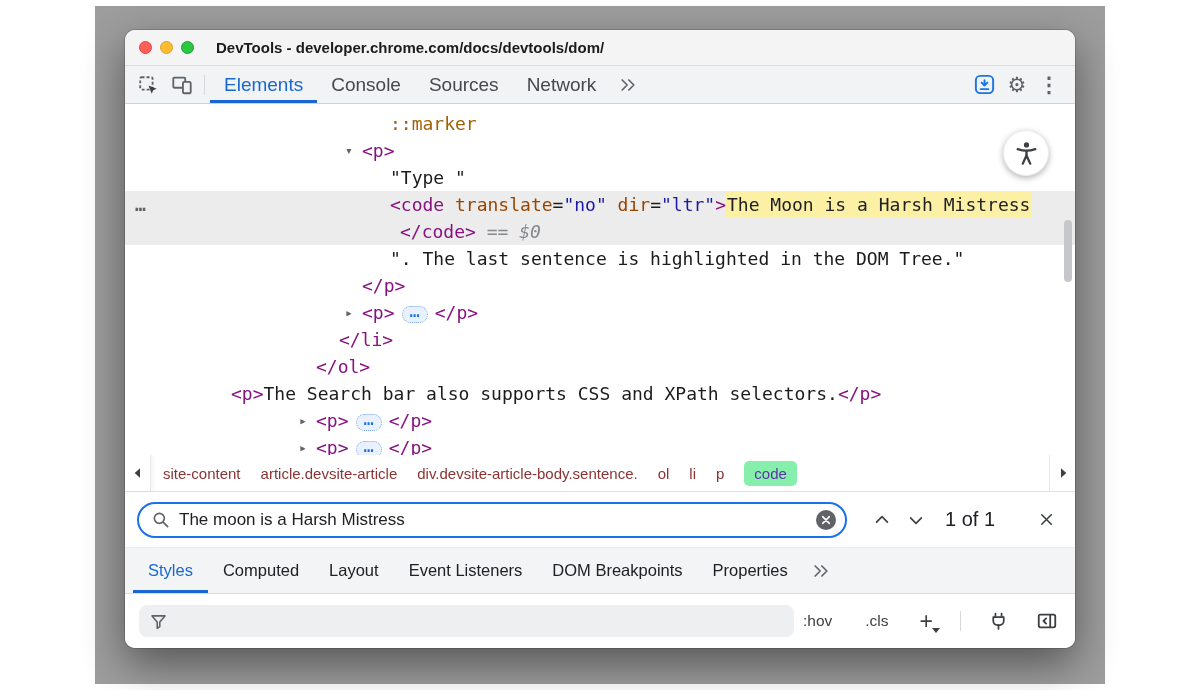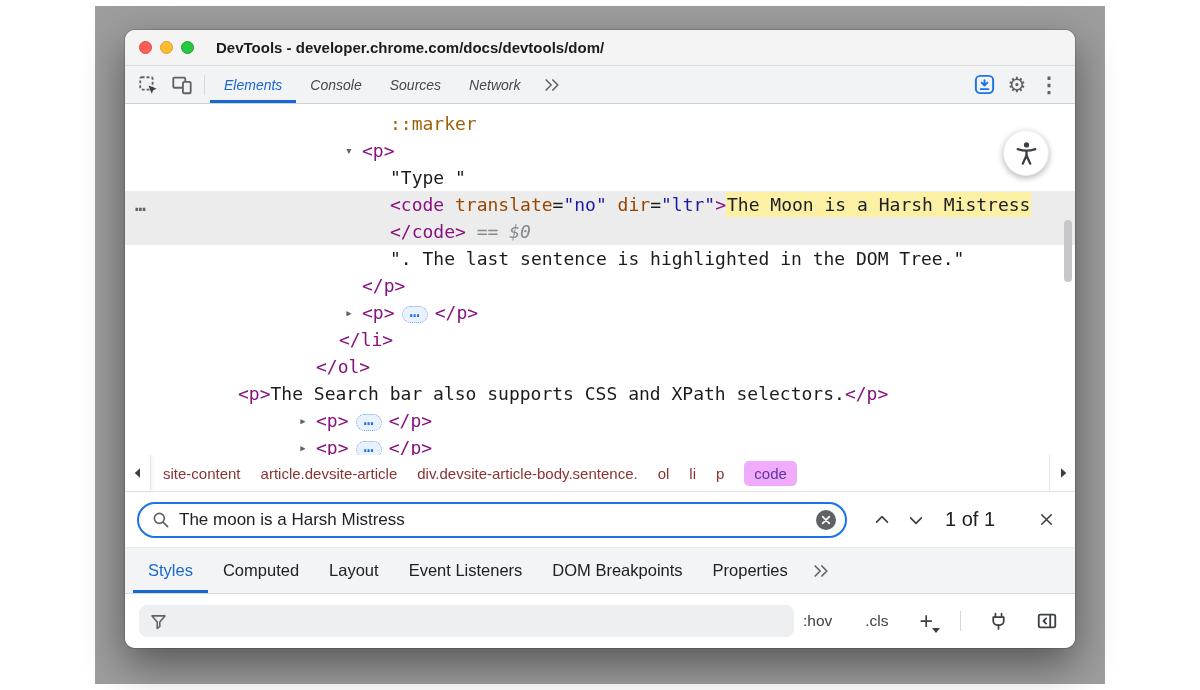--- a/index.html
+++ b/index.html
@@ -21,23 +21,23 @@
   .tl.green  { background:#28c840; border:1px solid #1f9e33; }
   .title { font-weight:bold; font-size:15px; color:#1c1c1e; margin-left:22px; white-space:nowrap; }
 
   
   .toolbar { height:38px; background:#f1f3f4; border-bottom:1px solid #d0d3d6;
              display:flex; align-items:stretch; padding-left:6px; }
   .tool-btn { width:34px; background:none; border:none; display:flex; align-items:center;
               justify-content:center; cursor:pointer; }
   .vsep { width:1px; height:20px; background:#d6d9dc; align-self:center; margin:0 5px; }
   .tabs { display:flex; align-items:stretch; }
-  .tab { padding:0 14px; display:flex; align-items:center; font-size:14px; color:#45494e;
+  .tab { padding:0 14px; display:flex; align-items:center; font-size:19px; color:#45494e;
          border-bottom:3px solid transparent; border-top:3px solid transparent; cursor:pointer;
-         white-space:nowrap;font-style:italic; }
+         white-space:nowrap; }
   .tab.active { color:#1967d2; border-bottom-color:#1967d2; }
   .more-btn { background:none; border:none; display:flex; align-items:center; padding:0 8px; cursor:pointer; }
   .right-icons { margin-left:auto; display:flex; align-items:center; padding-right:10px; }
   .glyph-btn { background:none; border:none; font-size:21px; color:#5f6368; width:32px;
                display:flex; align-items:center; justify-content:center; cursor:pointer; }
 
   
   .dom-panel { position:relative; height:351px; background:#fff; overflow:hidden;
                font-family:"DejaVu Sans Mono", monospace; font-size:18px; padding-top:6px; }
   .tree-row { position:relative; height:27px; line-height:27px; white-space:pre; }
@@ -67,21 +67,21 @@
 
   
   .crumbs { height:37px; background:#fff; border-bottom:1px solid #e2e2e2;
             display:flex; align-items:center; }
   .crumb-nav { width:26px; height:100%; background:#fff; border:none; display:flex;
                align-items:center; justify-content:center; cursor:pointer; }
   .crumb-nav.left  { border-right:1px solid #e8e8e8; box-shadow:2px 0 4px rgba(0,0,0,.05); }
   .crumb-nav.right { border-left:1px solid #e8e8e8; margin-left:auto; }
   .crumb-list { display:flex; align-items:center; gap:20px; padding:0 12px; overflow:hidden; flex:1; }
   .crumb { font-size:15px; color:#8a3333; white-space:nowrap; cursor:pointer; }
-  .crumb.selected { background:#f0abfc; color:#5c35a4; padding:4px 10px; border-radius:5px; }
+  .crumb.selected { background:#86efac; color:#5c35a4; padding:4px 10px; border-radius:5px; }
 
   
   .search-row { height:56px; background:#fff; border-bottom:1px solid #ececec;
                 display:flex; align-items:center; padding:0 12px; }
   .search-box { width:710px; height:36px; border:2px solid #1a73e8; border-radius:18px;
                 display:flex; align-items:center; padding:0 9px 0 12px; gap:8px; background:#fff; }
   .search-box input { flex:1; border:none; outline:none; background:transparent;
                       font-size:17px; color:#202124; font-family:"Liberation Sans", sans-serif; }
   .clear-btn { width:20px; height:20px; border-radius:50%; background:#5f6368; border:none;
                display:flex; align-items:center; justify-content:center; cursor:pointer; flex:0 0 auto; }
@@ -169,27 +169,27 @@
       <button class="glyph-btn" style="font-weight:bold;">⋮</button>
     </div>
   </div>
 
   <div class="dom-panel">
     <div id="dom-tree">
         <div class="tree-row"><span class="row-content" style="padding-left: 265px;"><span class="tk-pseudo">::marker</span></span></div>
         <div class="tree-row"><span class="arrow" style="left: 215px;">▾</span><span class="row-content" style="padding-left: 237px;"><span class="tk-tag">&lt;p&gt;</span></span></div>
         <div class="tree-row"><span class="row-content" style="padding-left: 265px;"><span class="tk-text">"Type "</span></span></div>
         <div class="tree-row selected"><span class="gutter-dots">…</span><span class="row-content" style="padding-left: 265px;"><span class="tk-tag">&lt;code</span><span class="tk-attr"> translate</span><span class="tk-text">=</span><span class="tk-val">"no"</span><span class="tk-attr"> dir</span><span class="tk-text">=</span><span class="tk-val">"ltr"</span><span class="tk-tag">&gt;</span><span class="tk-hl">The Moon is a Harsh Mistress</span></span></div>
-        <div class="tree-row selected"><span class="row-content" style="padding-left: 265px;"><span class="tk-tag">&lt;/code&gt;</span><span class="tk-meta"> == </span><span class="tk-metaItalic">$0</span></span></div>
+        <div class="tree-row selected"><span class="row-content" style="padding-left: 265px; margin-left: 10px;"><span class="tk-tag">&lt;/code&gt;</span><span class="tk-meta"> == </span><span class="tk-metaItalic">$0</span></span></div>
         <div class="tree-row"><span class="row-content" style="padding-left: 265px;"><span class="tk-text">". The last sentence is highlighted in the DOM Tree."</span></span></div>
         <div class="tree-row"><span class="row-content" style="padding-left: 237px;"><span class="tk-tag">&lt;/p&gt;</span></span></div>
         <div class="tree-row"><span class="arrow" style="left: 215px;">▸</span><span class="row-content" style="padding-left: 237px;"><span class="tk-tag">&lt;p&gt;</span><span class="tk-pill">…</span><span class="tk-tag">&lt;/p&gt;</span></span></div>
         <div class="tree-row"><span class="row-content" style="padding-left: 214px;"><span class="tk-tag">&lt;/li&gt;</span></span></div>
         <div class="tree-row"><span class="row-content" style="padding-left: 191px;"><span class="tk-tag">&lt;/ol&gt;</span></span></div>
-        <div class="tree-row"><span class="row-content" style="padding-left: 113px;"><span class="tk-tag">&lt;p&gt;</span><span class="tk-text">The Search bar also supports CSS and XPath selectors.</span><span class="tk-tag">&lt;/p&gt;</span></span></div>
+        <div class="tree-row"><span class="row-content" style="padding-left: 86px; margin-left: 20px;"><span class="tk-tag">&lt;p&gt;</span><span class="tk-text">The Search bar also supports CSS and XPath selectors.</span><span class="tk-tag">&lt;/p&gt;</span></span></div>
         <div class="tree-row"><span class="arrow" style="left: 169px;">▸</span><span class="row-content" style="padding-left: 191px;"><span class="tk-tag">&lt;p&gt;</span><span class="tk-pill">…</span><span class="tk-tag">&lt;/p&gt;</span></span></div>
         <div class="tree-row"><span class="arrow" style="left: 169px;">▸</span><span class="row-content" style="padding-left: 191px;"><span class="tk-tag">&lt;p&gt;</span><span class="tk-pill">…</span><span class="tk-tag">&lt;/p&gt;</span></span></div>
       </div>
     <button class="a11y-btn">
       <svg width="27" height="27" viewBox="0 0 24 24">
         <circle cx="12" cy="4.4" r="2.3" fill="#3c4043"></circle>
         <path d="M4.2 8.1c2.9 1 5.3 1.4 7.8 1.4s4.9-.4 7.8-1.4" fill="none" stroke="#3c4043" stroke-width="2.1" stroke-linecap="round"></path>
         <path d="M12 9.5v4.3" stroke="#3c4043" stroke-width="2.1"></path>
         <path d="M12 13.8l-3.3 7.2M12 13.8l3.3 7.2" fill="none" stroke="#3c4043" stroke-width="2.1" stroke-linecap="round"></path>
       </svg>

